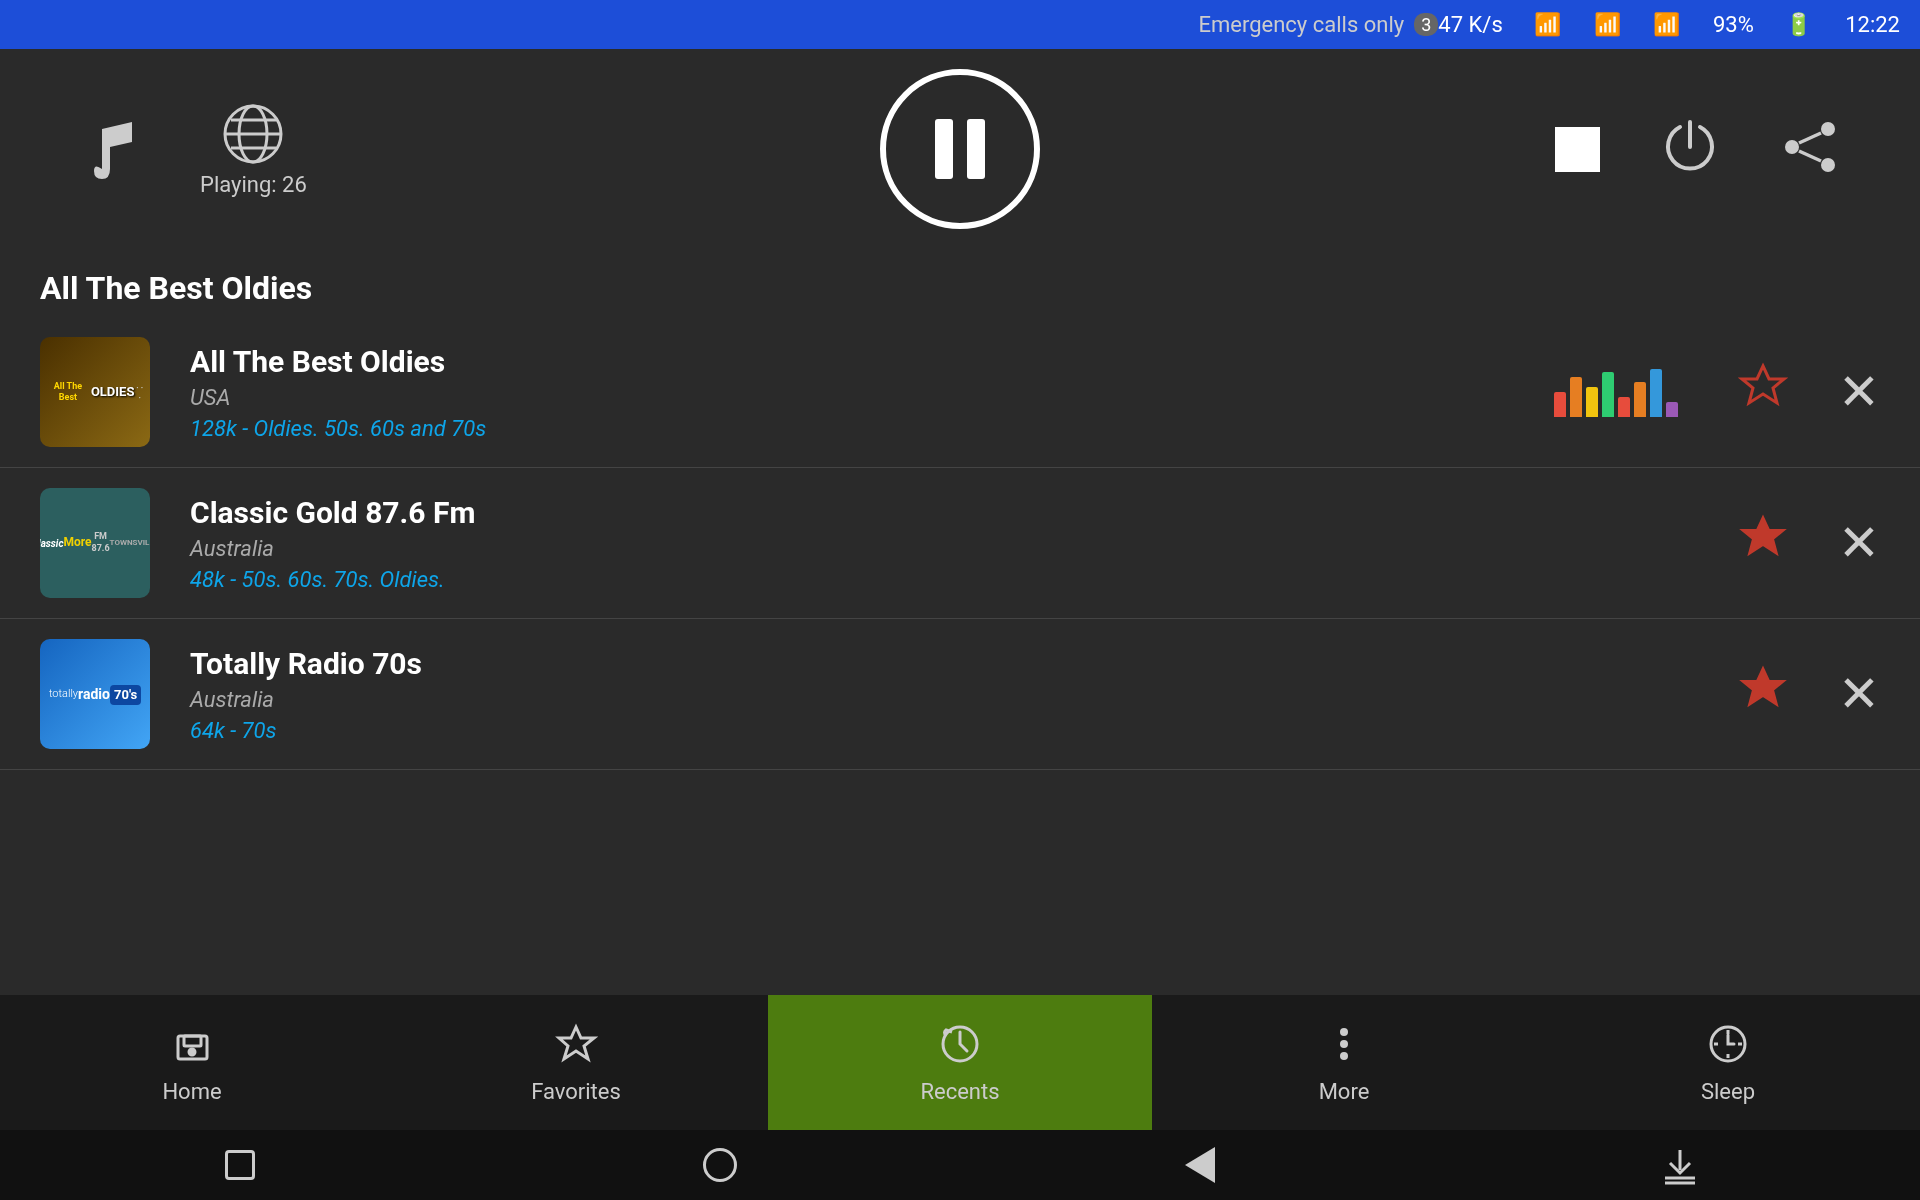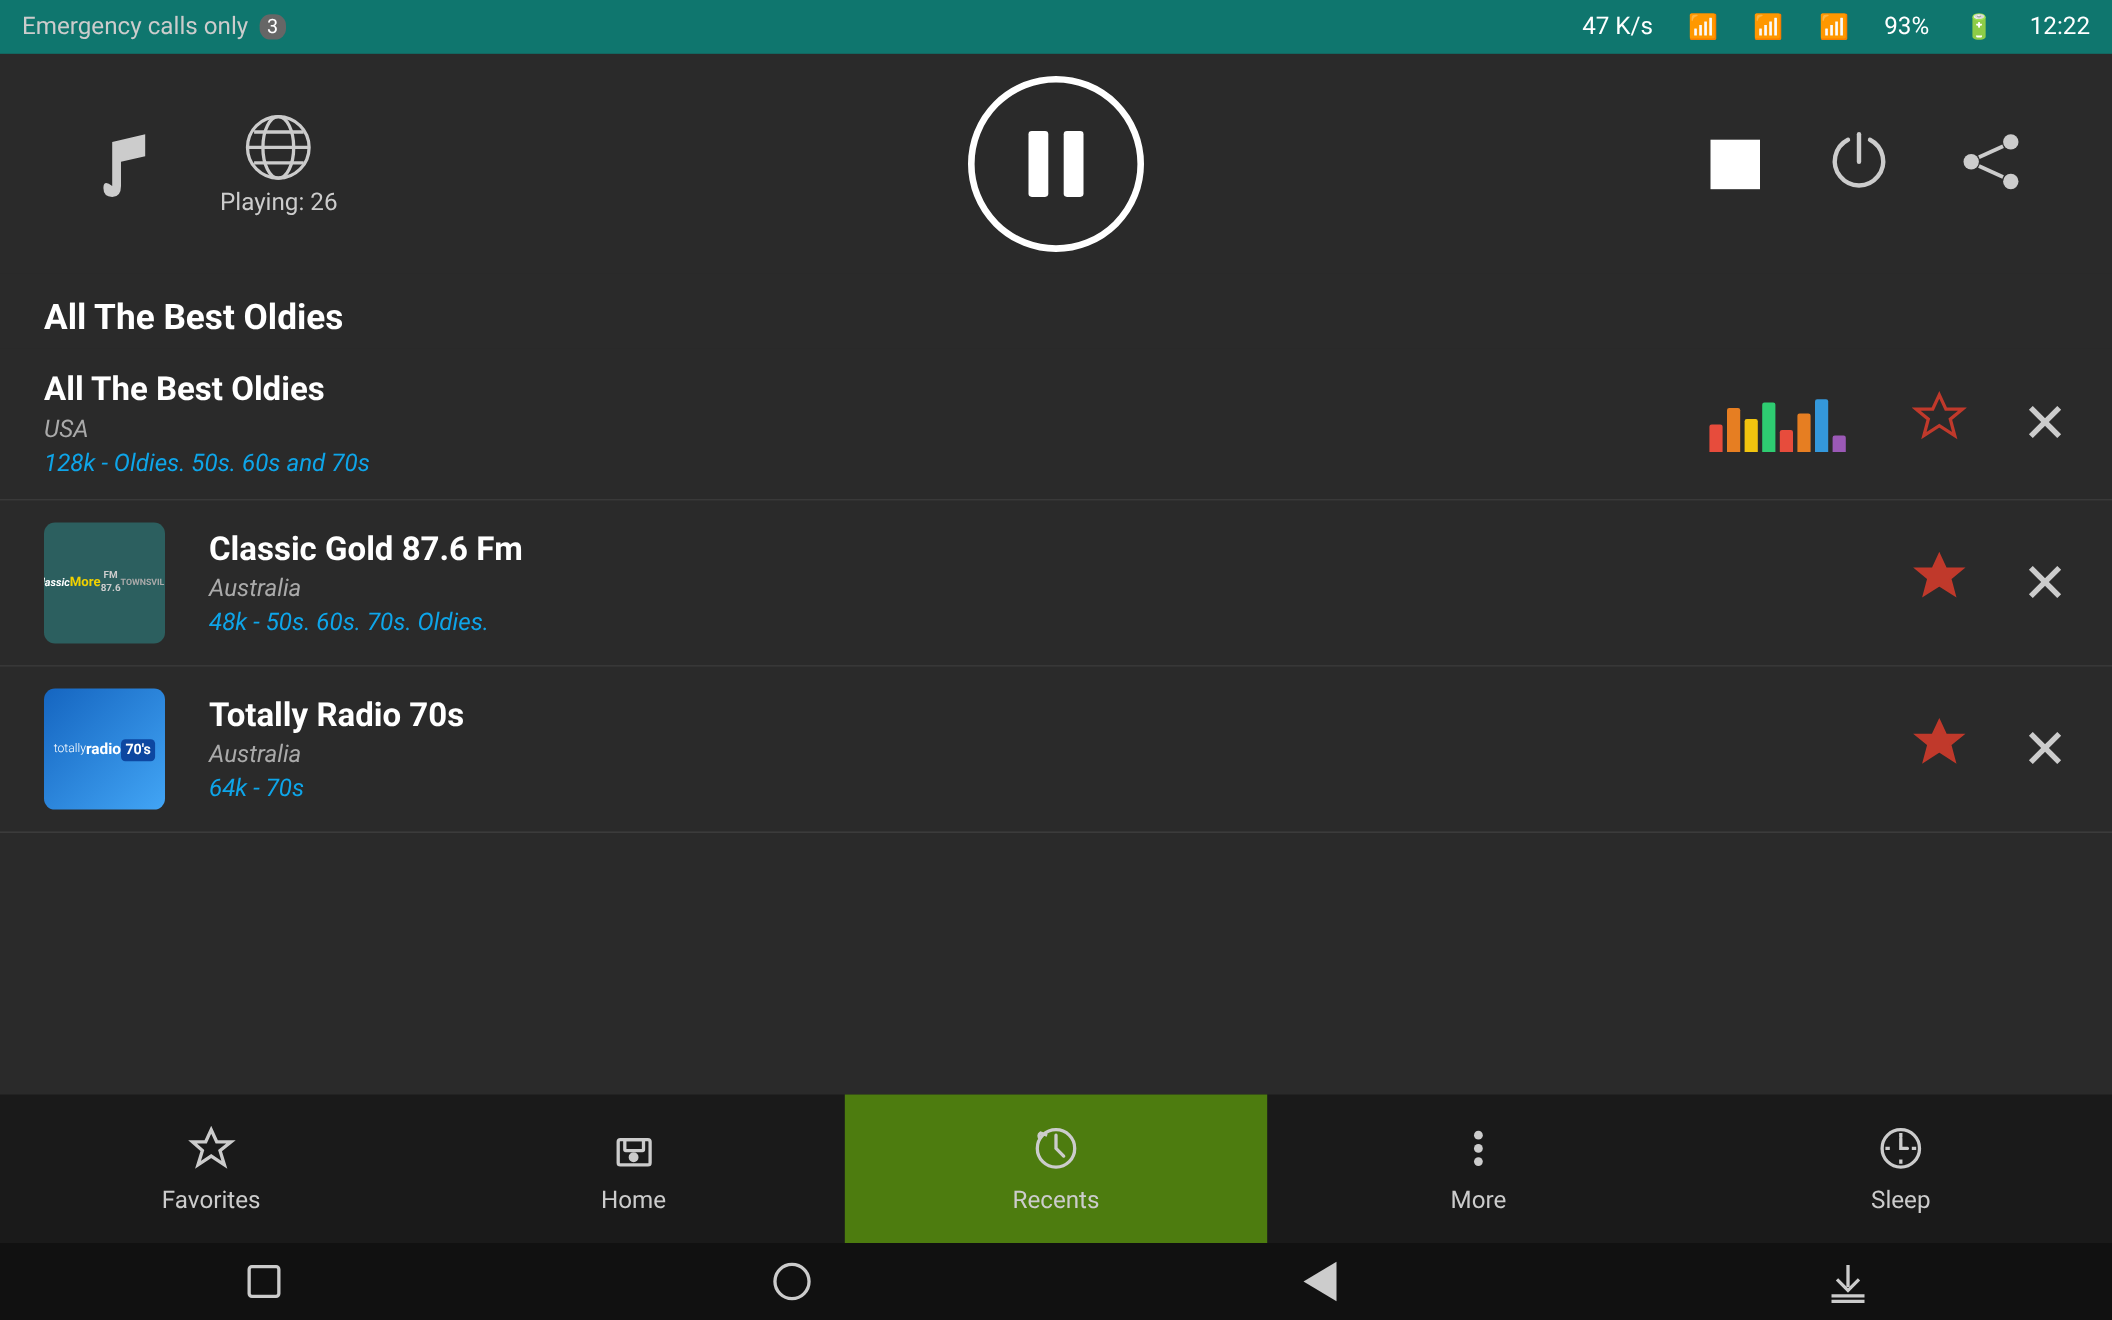--- a/index.html
+++ b/index.html
@@ -10,24 +10,24 @@
       font-family: 'Roboto', Arial, sans-serif;
       color: #fff;
       overflow: hidden;
       position: relative;
     }
 
     
     #status-bar {
       width: 100%;
       height: 49px;
-      background: #0f766e;
-      display: flex;
-      align-items: center;
-      justify-content: space-between;
+      background: #1d4ed8;
+      display: flex;
+      align-items: center;
+      justify-content: flex-end;
       padding: 0 20px;
       font-size: 22px;
     }
     #status-bar-left {
       display: flex;
       align-items: center;
       gap: 10px;
       color: #ccc;
     }
     #status-bar-right {
@@ -346,20 +346,25 @@
   </div>
 </div>
 
 <div id="section-title">
   <span>All The Best Oldies</span>
 </div>
 
 <div id="station-list">
 
   <div class="station-item">
+    <div class="station-logo oldies-logo">
+      <div style="font-size:9px;color:#ffd700;font-weight:bold;">All The Best</div>
+      <div style="font-size:13px;color:#fff;font-weight:bold;text-shadow:1px 1px 2px #000;">OLDIES</div>
+      <div style="font-size:8px;color:#ccc;margin-top:2px;">· · ·</div>
+    </div>
     <div class="station-info">
       <div class="station-name">All The Best Oldies</div>
       <div class="station-country">USA</div>
       <div class="station-desc">128k - Oldies. 50s. 60s and 70s</div>
     </div>
     <div class="station-viz">
       <div class="viz-bar" style="height:25px;background:#e74c3c;"></div>
       <div class="viz-bar" style="height:40px;background:#e67e22;"></div>
       <div class="viz-bar" style="height:30px;background:#f1c40f;"></div>
       <div class="viz-bar" style="height:45px;background:#2ecc71;"></div>
@@ -415,35 +420,35 @@
     <div class="station-remove">✕</div>
   </div>
 
 </div>
 
 <div id="bottom-nav">
 
   <div class="nav-item">
     <div>
       <svg width="45" height="45" viewBox="0 0 45 45" fill="none" stroke="#ccc" stroke-width="3">
-        <polygon points="22,5 27,16 40,16 30,24 34,37 22,29 10,37 14,24 5,16 17,16"></polygon>
-      </svg>
-    </div>
-    <span class="nav-label">Favorites</span>
-  </div>
-
-  <div class="nav-item">
-    <div>
-      <svg width="45" height="45" viewBox="0 0 45 45" fill="none" stroke="#ccc" stroke-width="3">
         <rect x="8" y="14" width="29" height="23" rx="2"></rect>
         <rect x="14" y="14" width="17" height="10" rx="1"></rect>
         <circle cx="22" cy="30" r="3" fill="#ccc"></circle>
       </svg>
     </div>
     <span class="nav-label">Home</span>
+  </div>
+
+  <div class="nav-item">
+    <div>
+      <svg width="45" height="45" viewBox="0 0 45 45" fill="none" stroke="#ccc" stroke-width="3">
+        <polygon points="22,5 27,16 40,16 30,24 34,37 22,29 10,37 14,24 5,16 17,16"></polygon>
+      </svg>
+    </div>
+    <span class="nav-label">Favorites</span>
   </div>
 
   <div class="nav-item active">
     <div>
       <svg width="45" height="45" viewBox="0 0 45 45" fill="none" stroke="#ccc" stroke-width="3">
         <circle cx="22" cy="22" r="17"></circle>
         <polyline points="22,10 22,22 29,29" stroke-linecap="round"></polyline>
         <path d="M8 14 Q5 10 8 8 L14 10" fill="none"></path>
       </svg>
     </div>

